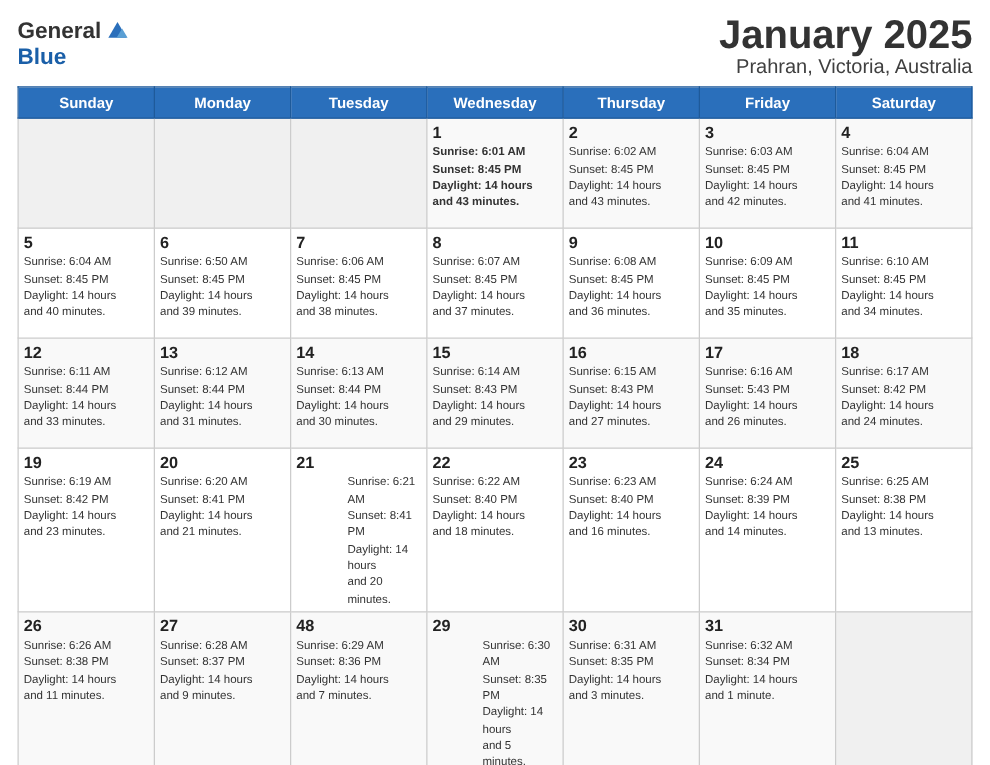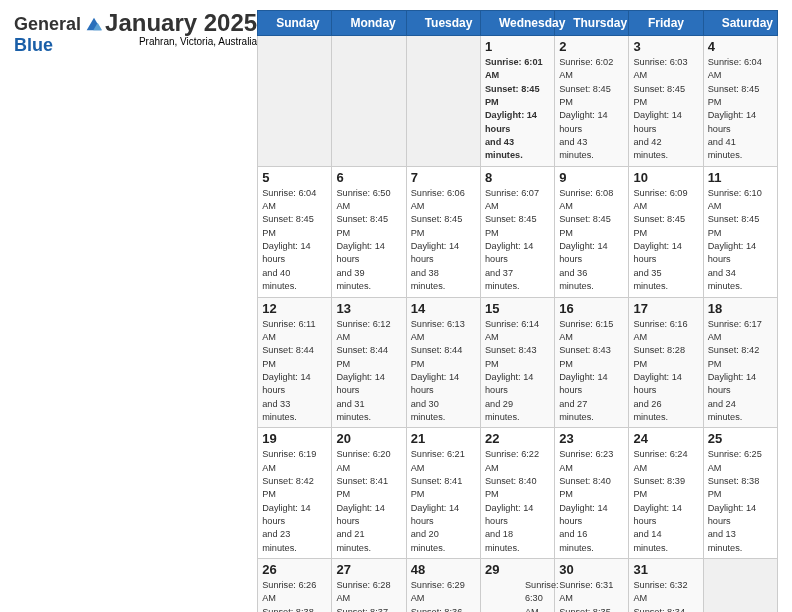--- a/index.html
+++ b/index.html
@@ -8,21 +8,21 @@
       height: 612px;
       font-family: Arial, sans-serif;
       background: #fff;
       overflow: hidden;
     }
     .page {
       width: 792px;
       height: 472px;
       padding: 10px 14px 10px 14px;
       display: flex;
-      flex-direction: row;
+      flex-direction: column;
     }
     .header {
       display: flex;
       align-items: flex-start;
       justify-content: space-between;
       margin-bottom: 6px;
     }
     .logo {
       display: flex;
       align-items: center;
@@ -37,28 +37,28 @@
     .logo-blue { color: #1a5fa8; }
     .logo-icon {
       width: 22px;
       height: 22px;
       margin-left: 2px;
     }
     .title-block {
       text-align: right;
     }
     .month-title {
-      font-size: 24px;
+      font-size: 32px;
       font-weight: bold;
       color: #333;
       line-height: 1.1;
     }
     .location {
-      font-size: 10px;
-      color: #000000;
+      font-size: 16px;
+      color: #404040;
     }
     .calendar {
       flex: 1;
       border: 1px solid #ccc;
       border-collapse: collapse;
       width: 100%;
       table-layout: fixed;
     }
     .calendar thead tr th {
       background: #2a6fbb;
@@ -252,21 +252,21 @@
           <td>
             <span class="day-num">16</span>
             <div class="day-info" style="white-space: pre-line;">Sunrise: 6:15 AM
 Sunset: 8:43 PM
 Daylight: 14 hours
 and 27 minutes.</div>
           </td>
           <td>
             <span class="day-num">17</span>
             <div class="day-info" style="white-space: pre-line;">Sunrise: 6:16 AM
-Sunset: 8:28 PM
+Sunset: 5:43 PM
 Daylight: 14 hours
 and 26 minutes.</div>
           </td>
           <td>
             <span class="day-num">18</span>
             <div class="day-info" style="white-space: pre-line;">Sunrise: 6:17 AM
 Sunset: 8:42 PM
 Daylight: 14 hours
 and 24 minutes.</div>
           </td>
@@ -281,21 +281,21 @@
           </td>
           <td>
             <span class="day-num">20</span>
             <div class="day-info" style="white-space: pre-line;">Sunrise: 6:20 AM
 Sunset: 8:41 PM
 Daylight: 14 hours
 and 21 minutes.</div>
           </td>
           <td>
             <span class="day-num">21</span>
-            <div class="day-info" style="white-space: pre-line;">Sunrise: 6:21 AM
+            <div class="day-info" style="white-space: pre-line; margin-left: 41px;">Sunrise: 6:21 AM
 Sunset: 8:41 PM
 Daylight: 14 hours
 and 20 minutes.</div>
           </td>
           <td>
             <span class="day-num">22</span>
             <div class="day-info" style="white-space: pre-line;">Sunrise: 6:22 AM
 Sunset: 8:40 PM
 Daylight: 14 hours
 and 18 minutes.</div>

